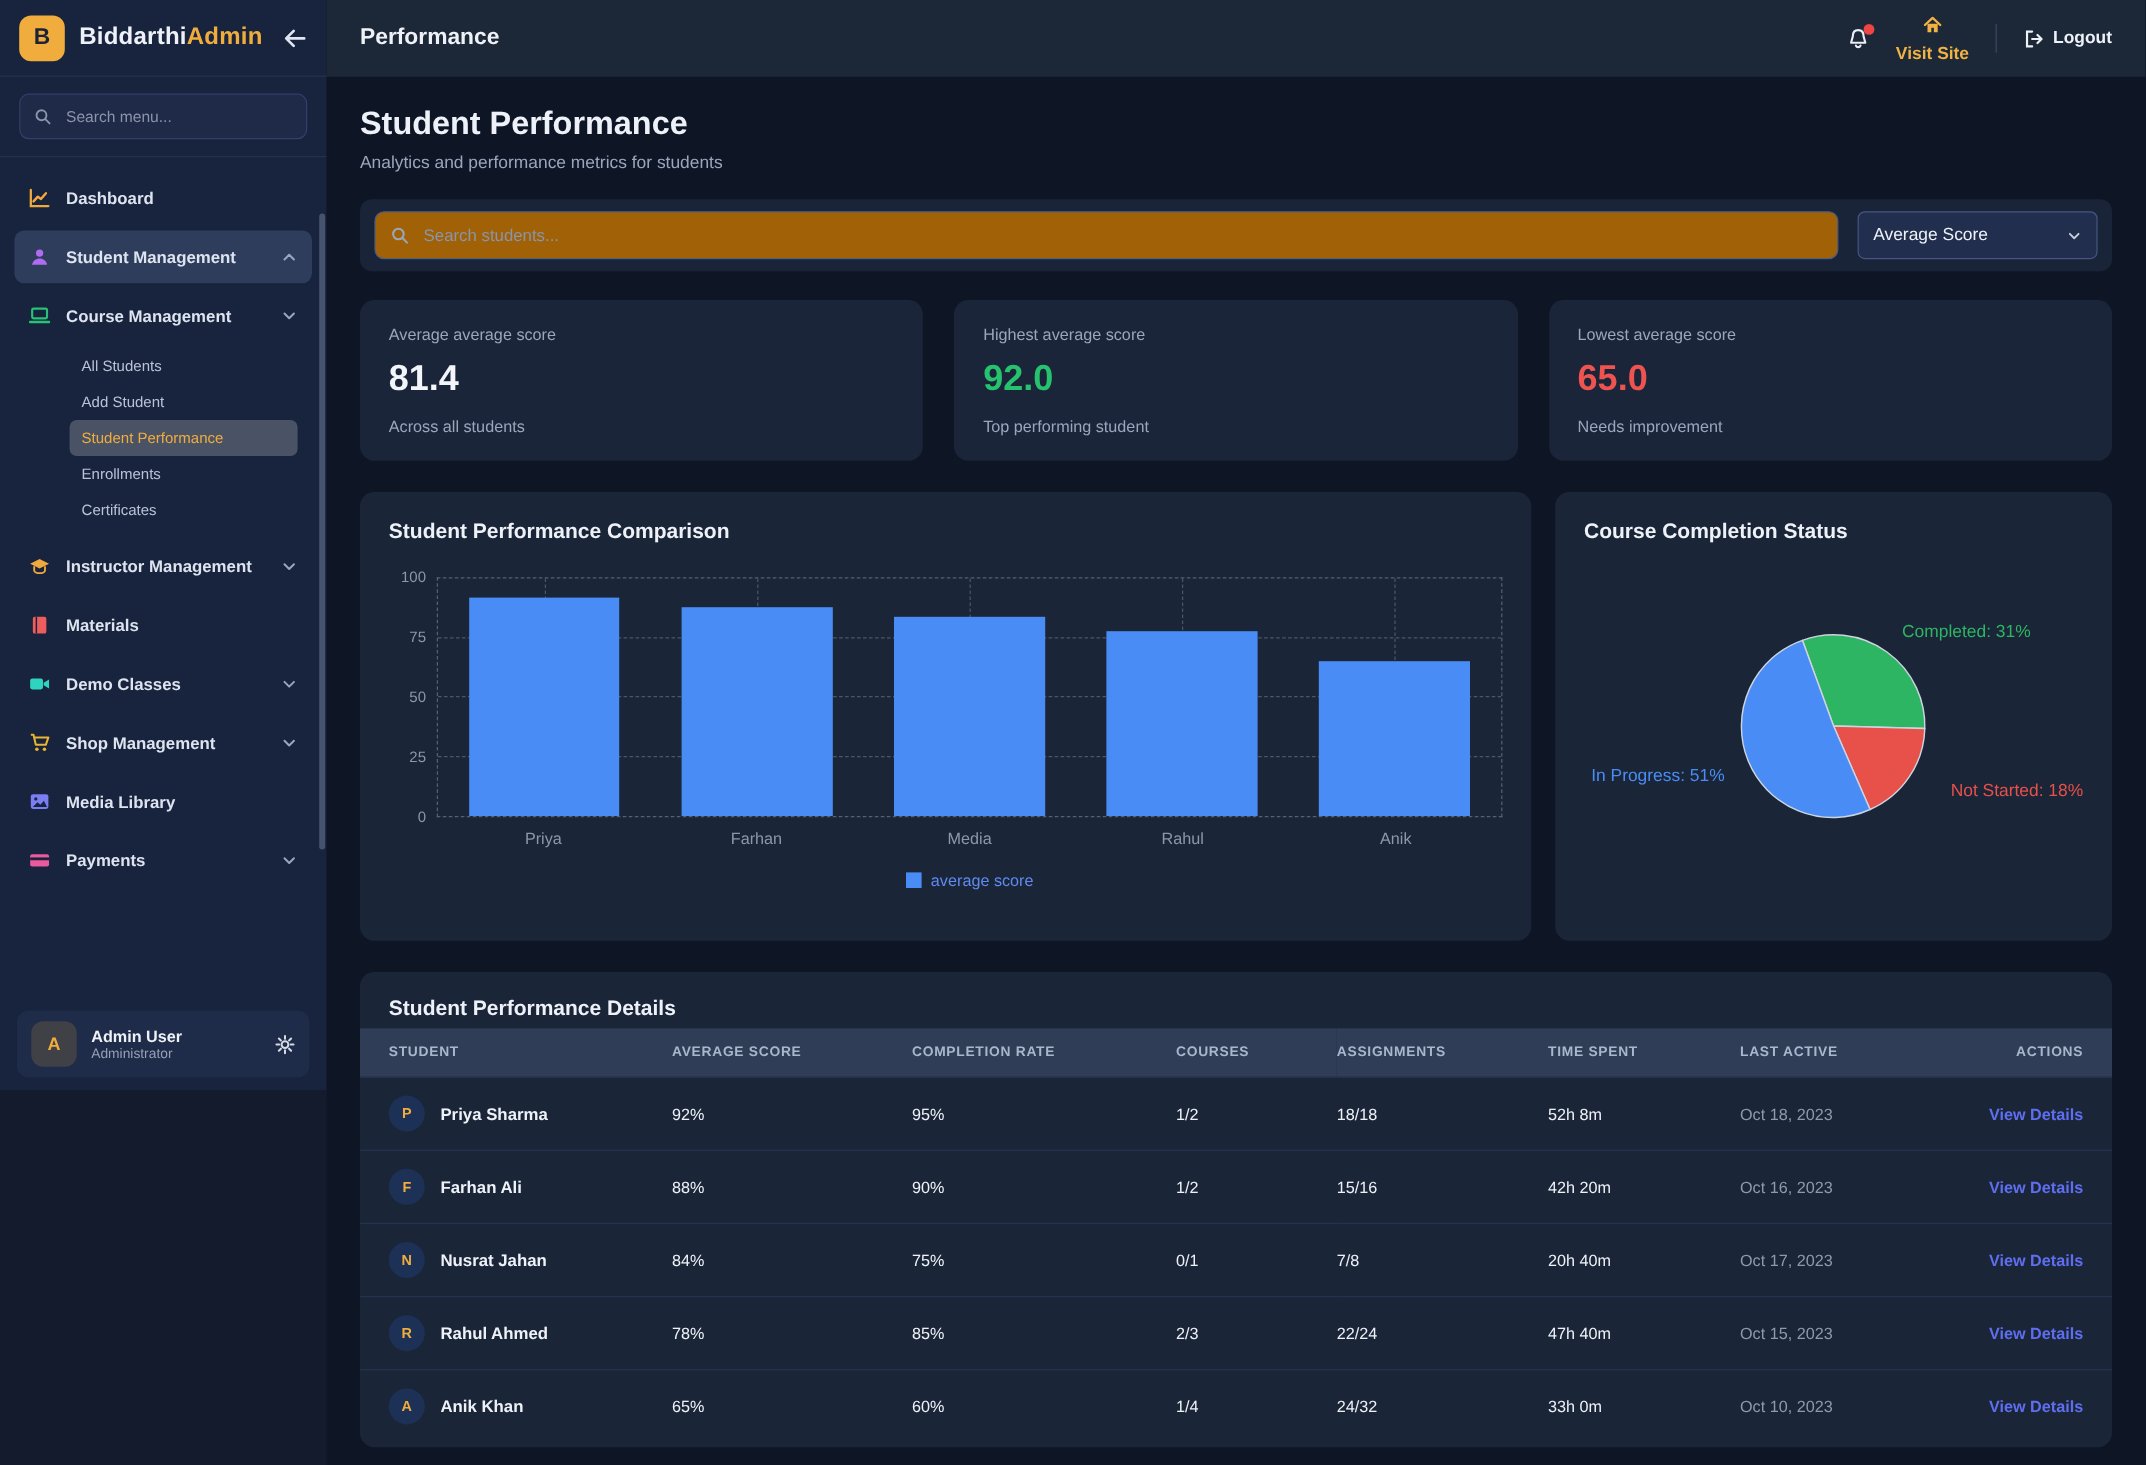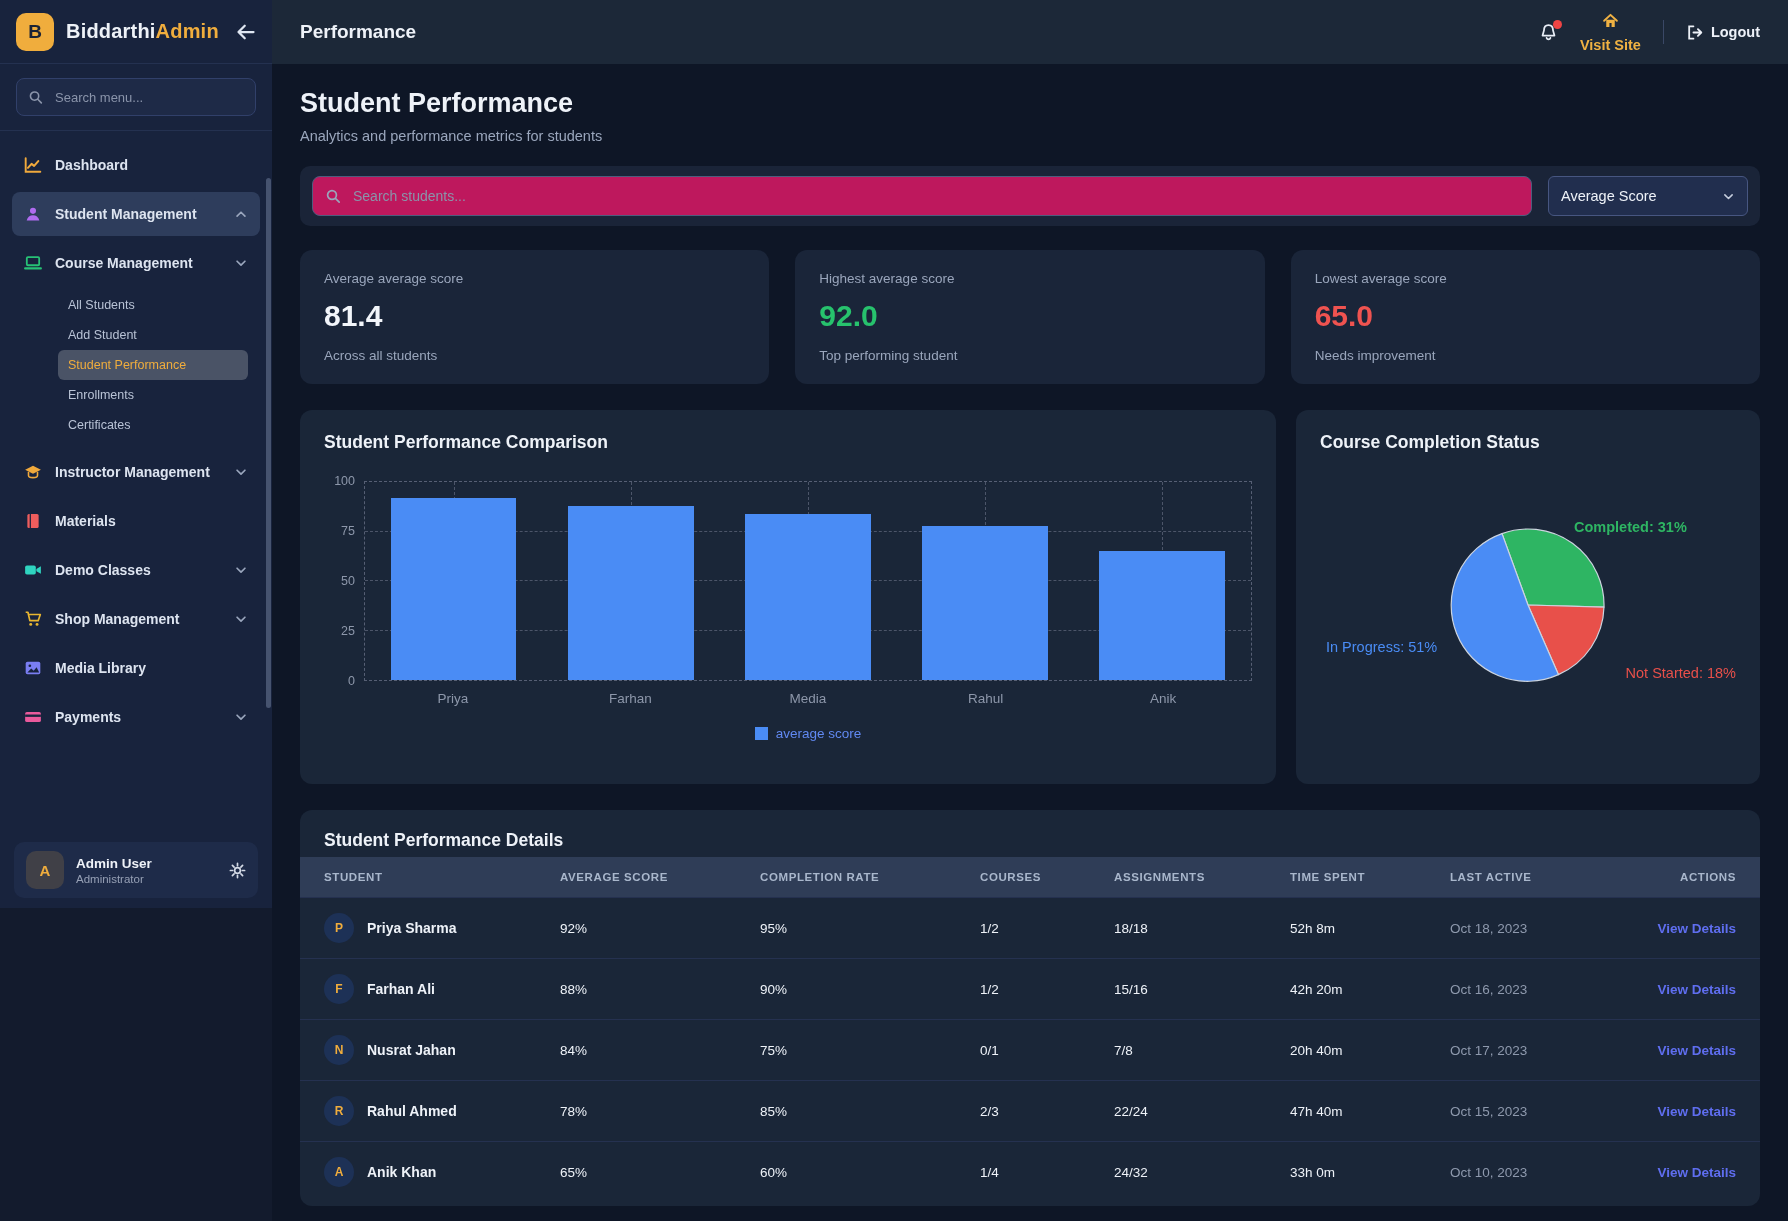--- a/index.html
+++ b/index.html
@@ -52,21 +52,21 @@
   .v-divider { width:1px; height:24px; background:#3a4866; }
   .logout { display:flex; align-items:center; gap:8px; color:#edf1f8; font-size:14.5px; font-weight:bold; cursor:pointer; }
 
   .content { padding:24px 28px; }
   .page-title { font-size:27px; font-weight:bold; margin-bottom:9px; }
   .page-subtitle { font-size:14.5px; color:#9aa6bc; margin-bottom:22px; }
 
   .filter-card { background:#1a2438; border-radius:10px; padding:10px 12px; display:flex; gap:16px; align-items:center; }
   .search-box { flex:1; position:relative; }
   .search-box .s-icon { position:absolute; left:13px; top:50%; transform:translateY(-50%); width:16px; height:16px; color:#9aa6bc; }
-  .search-box input { width:100%; height:40px; background:#be185d; border:1px solid #4e5d7e; border-radius:8px; color:#e8eef8; font-size:14px; font-family:inherit; padding:0 14px 0 40px; }
+  .search-box input { width:100%; height:40px; background:#a16207; border:1px solid #4e5d7e; border-radius:8px; color:#e8eef8; font-size:14px; font-family:inherit; padding:0 14px 0 40px; }
   .sort-select { width:200px; height:40px; background:#212e4e; border:1px solid #475681; border-radius:6px; display:flex; align-items:center; justify-content:space-between; padding:0 12px; font-size:14.5px; cursor:pointer; }
   .sort-select .chev { width:13px; height:13px; color:#c6cede; }
 
   .stats-row { display:grid; grid-template-columns:1fr 1fr 1fr; gap:26px; margin-top:24px; }
   .stat-card { background:#1a2539; border-radius:12px; padding:21px 24px; }
   .stat-label { font-size:13.5px; color:#9aa6bc; }
   .stat-value { font-size:30px; font-weight:bold; margin:13px 0 15px; }
   .stat-caption { font-size:13.5px; color:#9aa6bc; }
 
   .charts-row { display:flex; gap:20px; margin-top:26px; }
@@ -84,23 +84,23 @@
   .bar { position:absolute; bottom:0; width:14.2%; background:#4a8cf5; }
   .x-labels { display:flex; margin:10px 0 0 40px; }
   .x-label { flex:1; text-align:center; font-size:13.5px; color:#8d97aa; }
   .legend { display:flex; justify-content:center; align-items:center; gap:8px; margin:20px 0 0 40px; }
   .legend-swatch { width:13px; height:13px; background:#4a8cf5; }
   .legend-label { font-size:13.5px; color:#6189f2; }
 
   .pie-area { position:relative; height:300px; margin-top:4px; }
   .pie-area svg { position:absolute; left:50%; top:62px; transform:translateX(-50%); }
   .pie-label { position:absolute; font-size:14.5px; white-space:nowrap; }
-  .pos-top-right { left:254px; top:62px;font-weight:bold; }
+  .pos-top-right { left:265px; top:62px; }
   .pos-left { left:6px; top:182px; }
-  .pos-right { right:0; top:208px; }
+  .pos-right { right:0; top:194px; }
 
   .table-card { margin-top:26px; overflow:hidden; padding-bottom:4px; }
   .table-title { padding:20px 24px 6px; font-size:17.5px; font-weight:bold; }
   table { width:100%; border-collapse:collapse; table-layout:fixed; }
   thead th { background:#2f3d57; font-size:11.5px; color:#a9b7cc; letter-spacing:.6px; font-weight:bold; text-align:left; padding:14px 0; white-space:nowrap; }
   th:nth-child(1){ width:260px; padding-left:24px; }
   th:nth-child(2){ width:200px; } th:nth-child(3){ width:220px; }
   th:nth-child(4){ width:134px; } th:nth-child(5){ width:176px; }
   th:nth-child(6){ width:160px; } th:nth-child(7){ width:200px; }
   th:last-child { text-align:right; padding-right:24px; }

